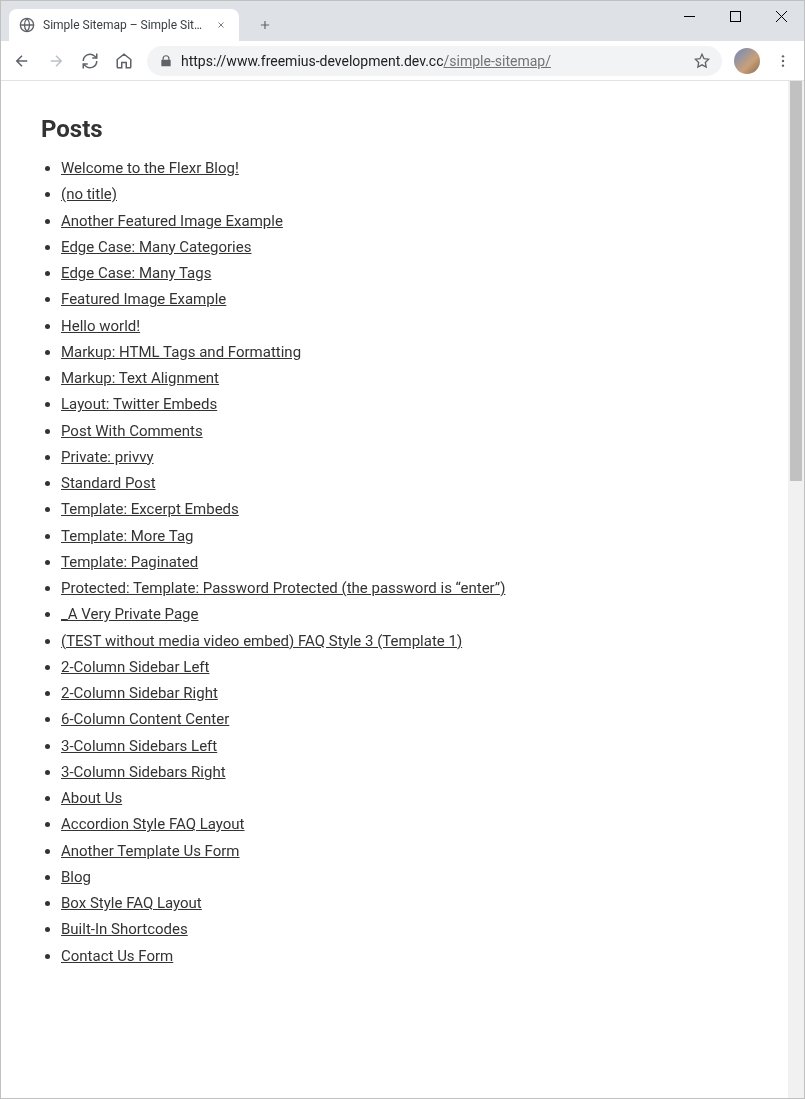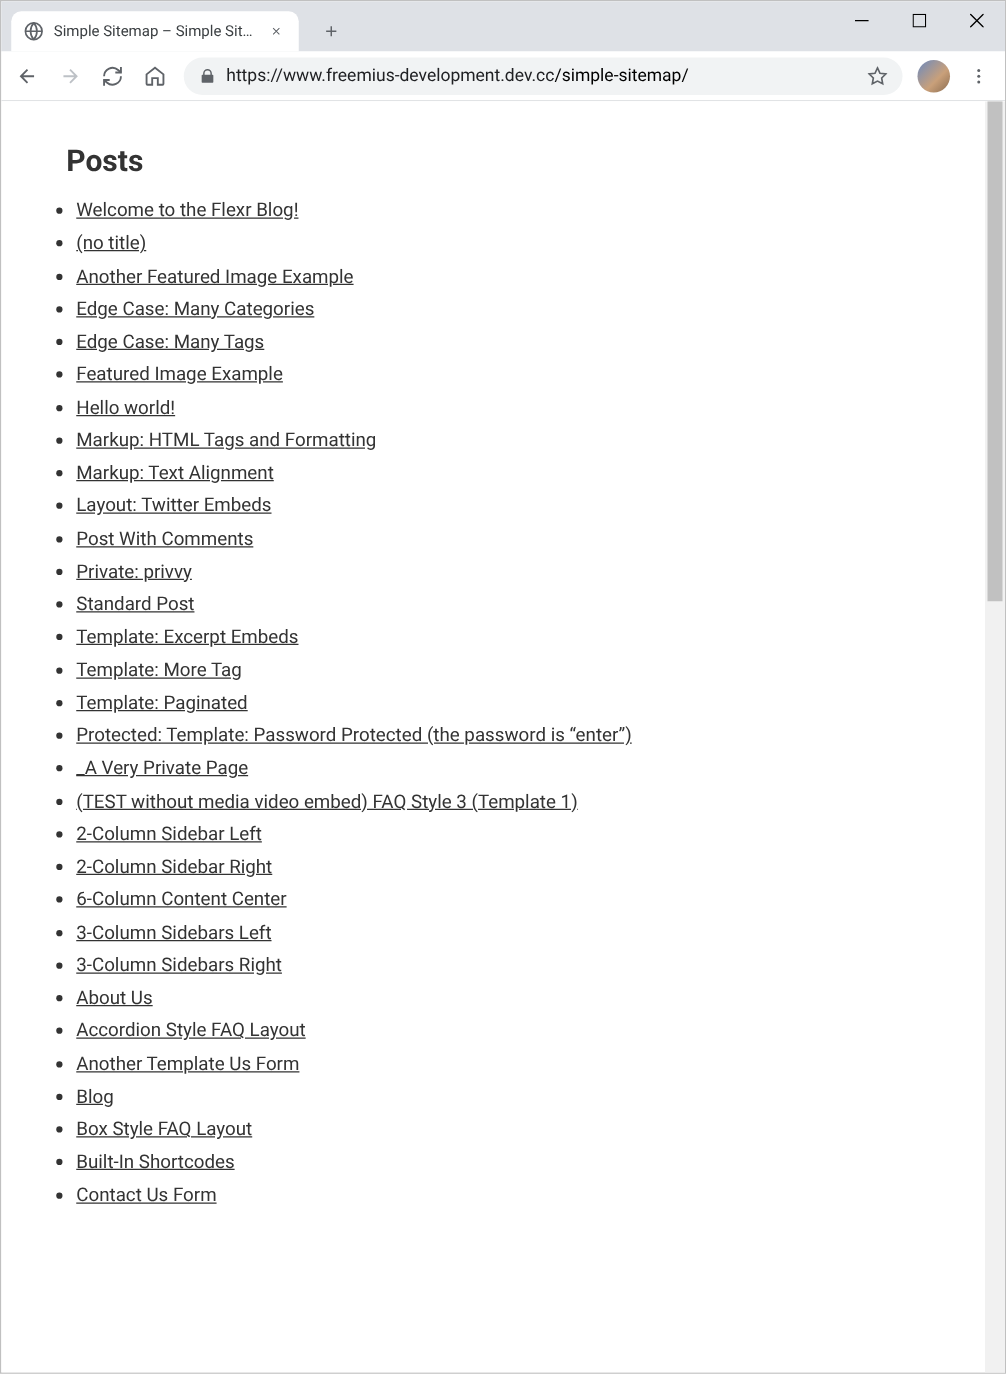--- a/index.html
+++ b/index.html
@@ -110,21 +110,21 @@
   .omnibox .url {
     flex: 1;
     font-size: 14px;
     color: #202124;
     white-space: nowrap;
     overflow: hidden;
     display: flex;
     align-items: baseline;
   }
   .omnibox .url .host { color: #202124; }
-  .omnibox .url .path { color: #000000; }
+  .omnibox .url .path { color: #737373; text-decoration: underline; }
   .omnibox .star {
     color: #5f6368;
     cursor: pointer;
     display: flex; align-items: center;
   }
   .avatar {
     width: 26px; height: 26px;
     border-radius: 50%;
     background: linear-gradient(135deg, #6b8abf 0%, #c9a07a 60%, #8a6b4f 100%);
     margin: 0 4px;
@@ -161,21 +161,21 @@
   .content h1 {
     font-size: 34px;
     font-weight: 700;
     color: #333;
     margin: 10px 0 26px 0;
   }
   .content h2 {
     font-size: 24px;
     font-weight: 700;
     color: #333;
-    margin: 14px 0 12px 12px;
+    margin: 14px 0 12px 0;
   }
   .content ul {
     list-style: disc;
     padding-left: 20px;
     margin-left: 0;
   }
   .content li {
     font-size: 15px;
     line-height: 1.75;
     color: #333;

